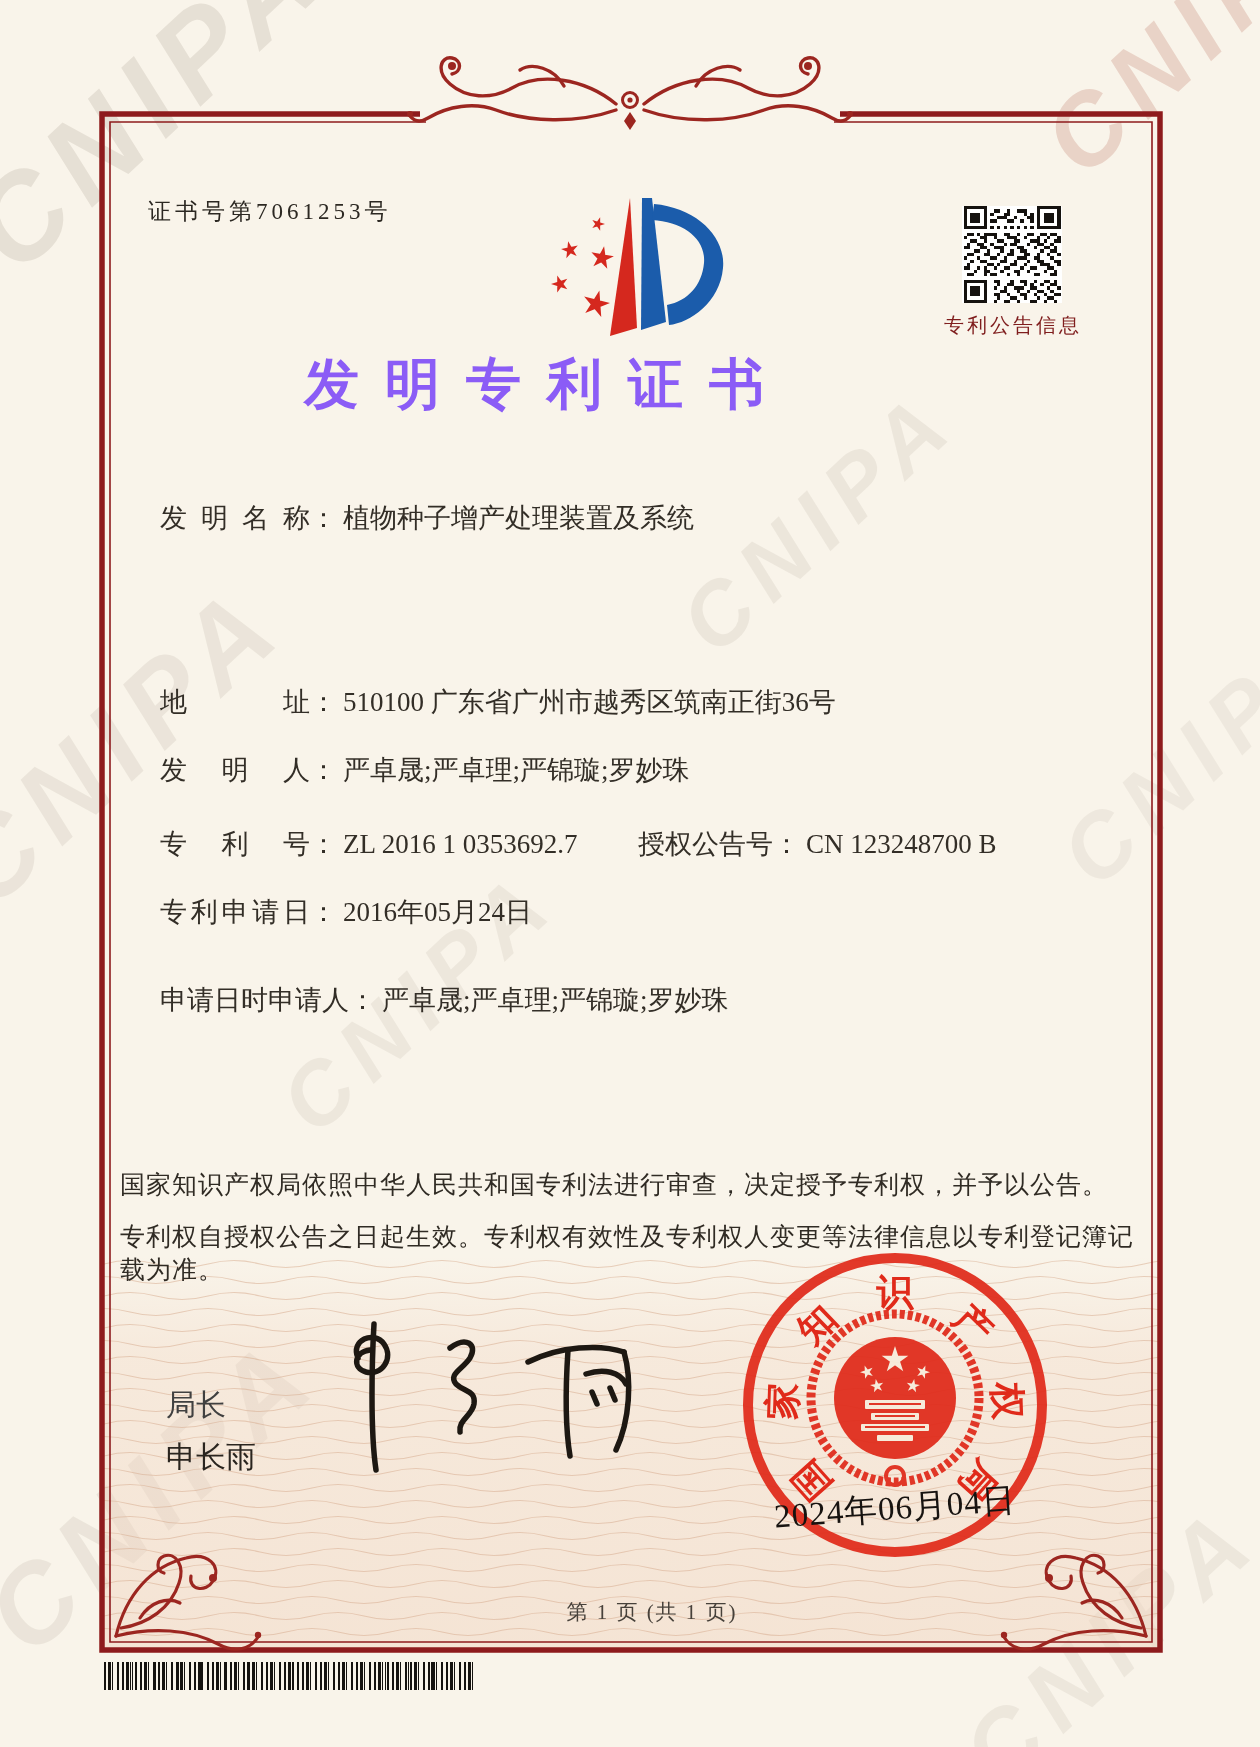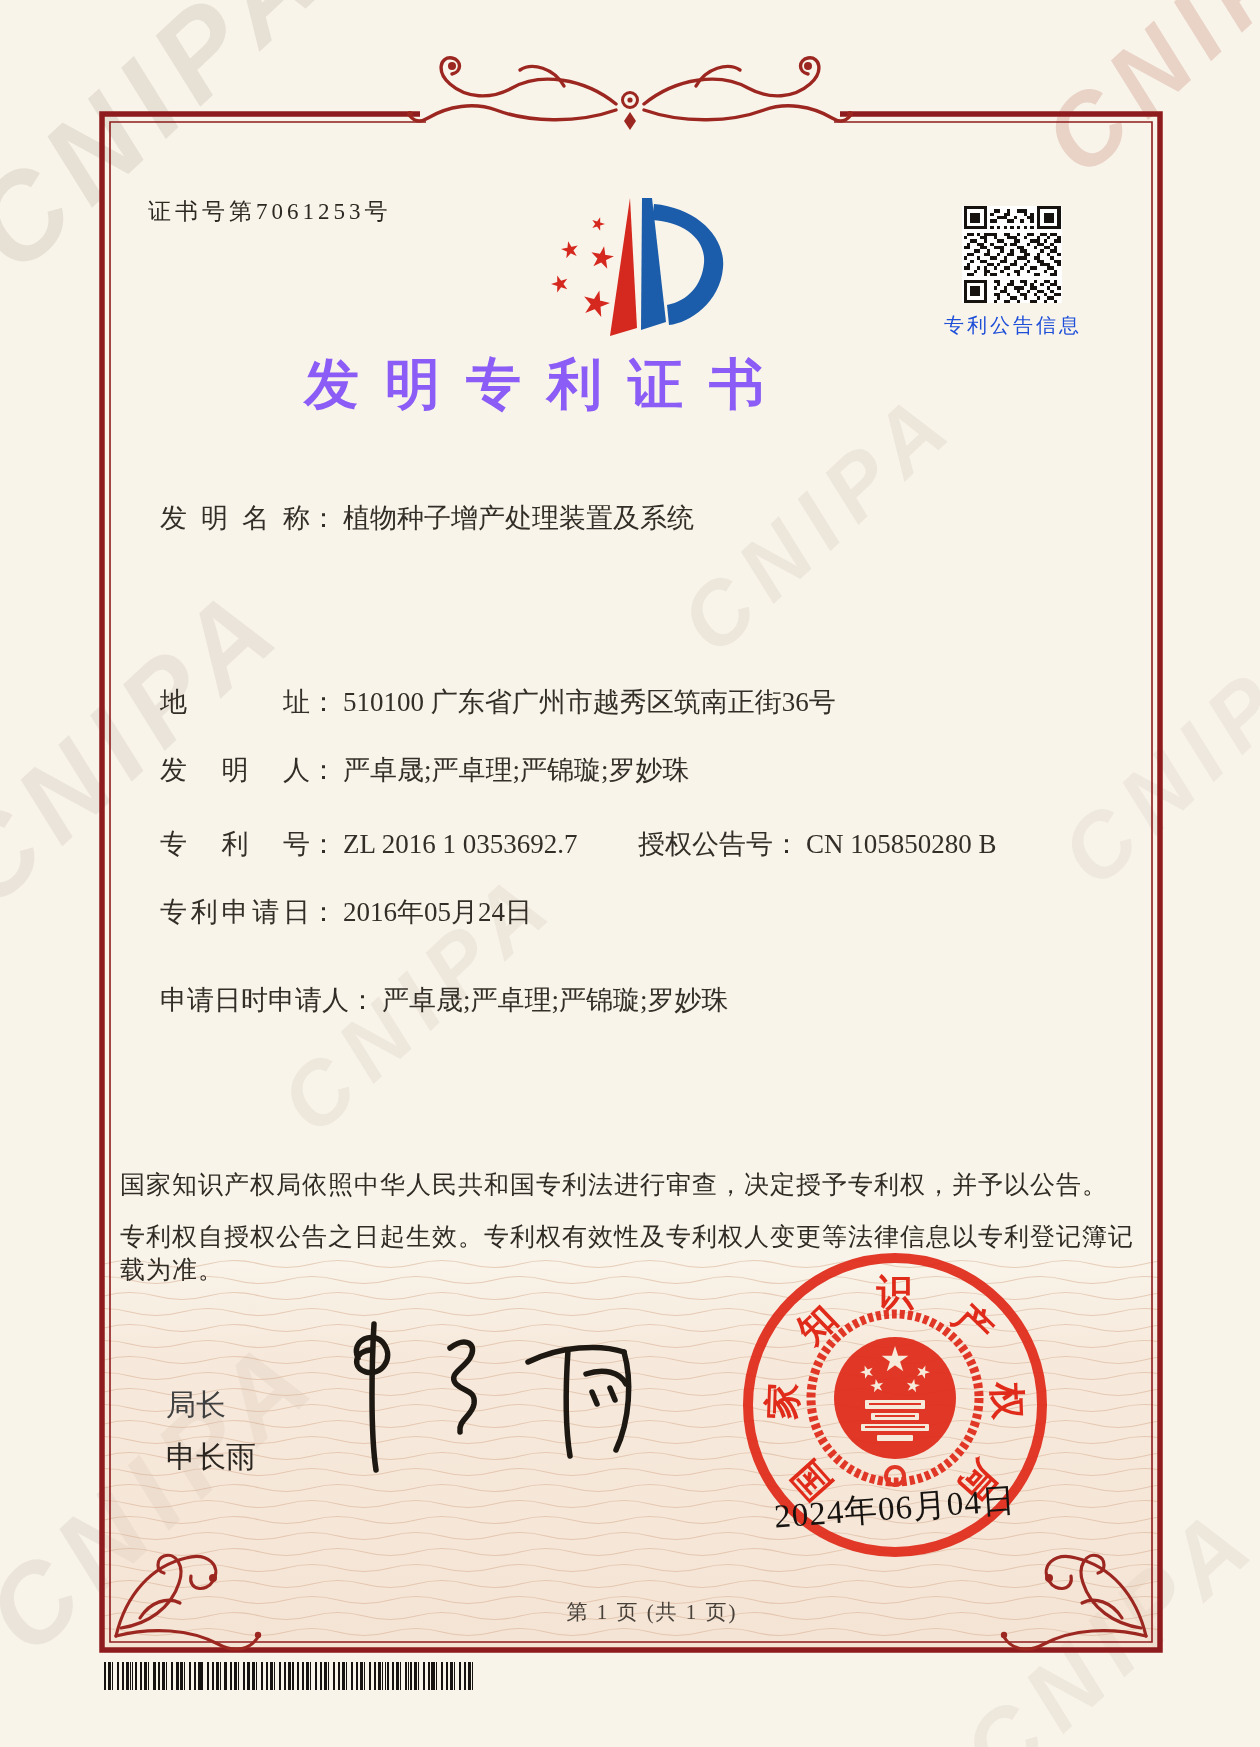--- a/index.html
+++ b/index.html
@@ -7,21 +7,21 @@
        font-family:"Liberation Serif","DejaVu Serif",serif;color:#2f2b25;overflow:hidden;}
   #page{position:absolute;inset:0;}
   .abs{position:absolute;}
   
   .wm{position:absolute;font-family:"Liberation Sans","DejaVu Sans",sans-serif;
       font-weight:bold;font-style:italic;letter-spacing:14px;transform:rotate(-43deg);
       color:#8a7b6a;pointer-events:none;white-space:nowrap;}
   
   .certno{position:absolute;left:148px;top:196px;font-size:23px;letter-spacing:4px;color:#2c2822;}
   .qrwrap{position:absolute;left:962px;top:206px;width:100px;text-align:center;}
-  .qrlabel{position:absolute;left:938px;top:312px;width:150px;text-align:center;font-size:20px;letter-spacing:3px;color:#1d4ed8;}
+  .qrlabel{position:absolute;left:938px;top:312px;width:150px;text-align:center;font-size:20px;letter-spacing:3px;color:#7f1d1d;}
   .title{position:absolute;left:0;top:348px;width:1068px;text-align:center;
          font-size:55px;font-weight:bold;letter-spacing:26px;text-indent:26px;color:#8b5cf6;}
   
   .row{position:absolute;left:160px;width:950px;font-size:27px;white-space:nowrap;color:#332e27;}
   .lbl{display:inline-block;width:150px;text-align:justify;text-align-last:justify;vertical-align:top;}
   .lbl.wide{width:auto;text-align-last:auto;}
   .cl{display:inline-block;margin-right:6px;}
   .val{display:inline-block;}
   .rcol{position:absolute;left:478px;top:0;white-space:nowrap;}
   
@@ -190,21 +190,21 @@
     <span class="lbl">发明名称</span><span class="cl">：</span><span class="val">植物种子增产处理装置及系统</span>
   </div>
   <div class="row" style="top:684px">
     <span class="lbl">地址</span><span class="cl">：</span><span class="val">510100 广东省广州市越秀区筑南正街36号</span>
   </div>
   <div class="row" style="top:752px">
     <span class="lbl">发明人</span><span class="cl">：</span><span class="val">严卓晟;严卓理;严锦璇;罗妙珠</span>
   </div>
   <div class="row" style="top:826px">
     <span class="lbl">专利号</span><span class="cl">：</span><span class="val">ZL 2016 1 0353692.7</span>
-    <span class="rcol"><span>授权公告号</span><span class="cl">：</span><span>CN 105850280 B</span></span>
+    <span class="rcol"><span>授权公告号</span><span class="cl">：</span><span>CN 123248700 B</span></span>
   </div>
   <div class="row" style="top:894px">
     <span class="lbl">专利申请日</span><span class="cl">：</span><span class="val">2016年05月24日</span>
   </div>
   <div class="row" style="top:982px">
     <span class="lbl wide">申请日时申请人</span><span class="cl">：</span><span class="val">严卓晟;严卓理;严锦璇;罗妙珠</span>
   </div>
 
   <div class="legal" style="top:1168px">国家知识产权局依照中华人民共和国专利法进行审查，决定授予专利权，并予以公告。</div>
   <div class="legal" style="top:1220px">专利权自授权公告之日起生效。专利权有效性及专利权人变更等法律信息以专利登记簿记载为准。</div>

